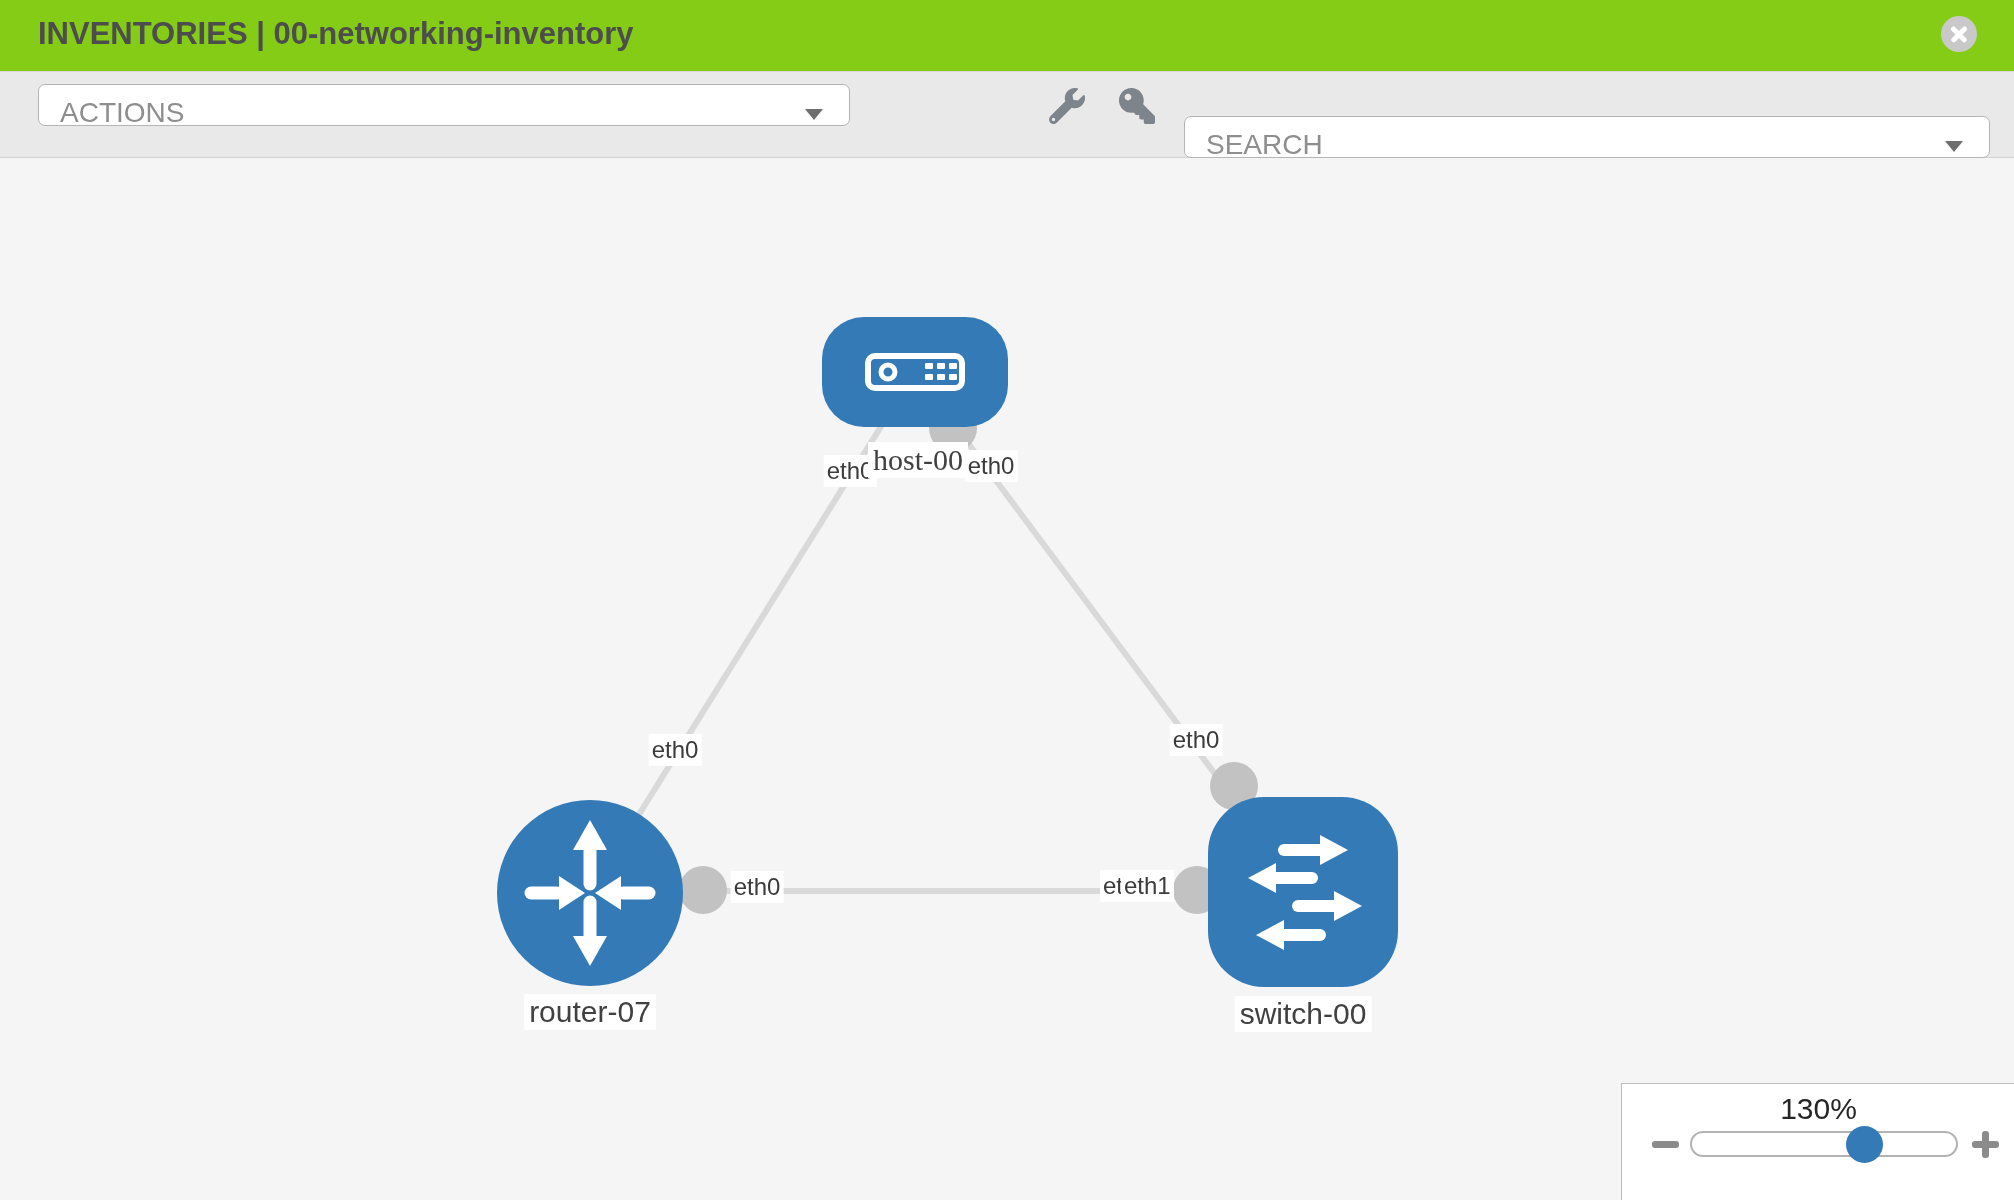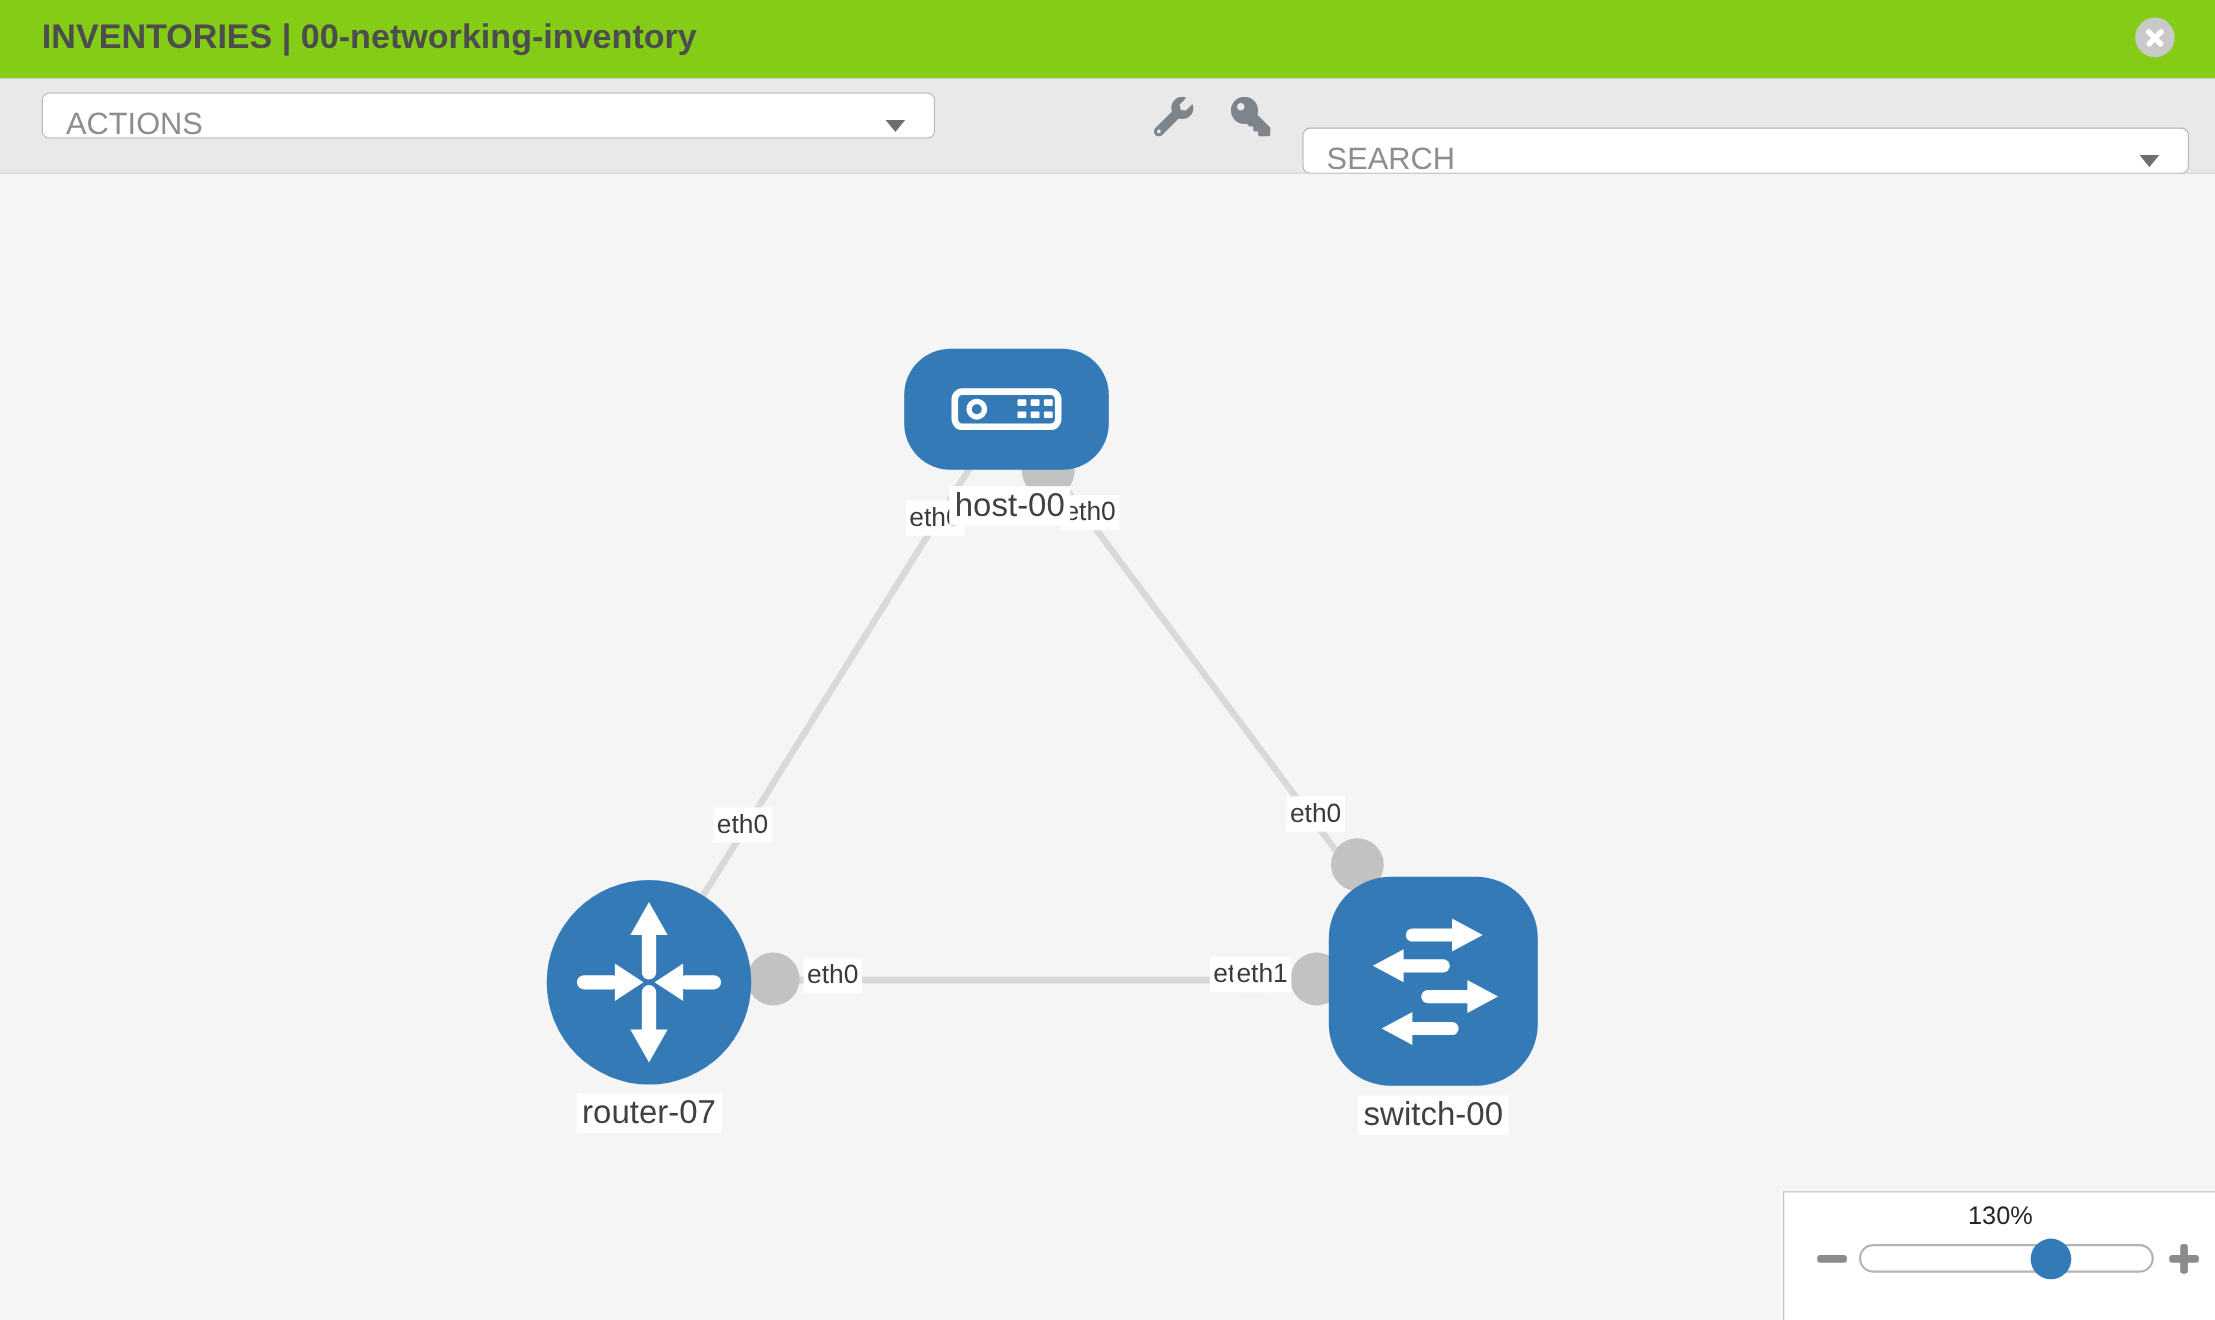--- a/index.html
+++ b/index.html
@@ -38,40 +38,40 @@
   .canvas{position:absolute;left:0;top:158px;width:2014px;height:1042px;background:#f5f5f6;}
   .links-svg{position:absolute;left:0;top:0;}
   .node{position:absolute;background:#337ab7;z-index:2;cursor:pointer;}
   .node svg{display:block;}
   .node-host{left:822px;top:159px;width:186px;height:110px;border-radius:42px;}
   .node-router{left:497px;top:642px;width:186px;height:186px;border-radius:50%;}
   .node-switch{left:1208px;top:639px;width:190px;height:190px;border-radius:56px;}
 
   .node-label{position:absolute;transform:translateX(-50%);background:#ffffff;color:#414141;
               font-size:30px;padding:1px 5px;white-space:nowrap;z-index:4;}
-  .lbl-host{left:918px;top:284px;}
+  .lbl-host{left:918px;top:284px;font-family:Liberation Serif, serif;}
   .lbl-router{left:590px;top:836px;}
   .lbl-switch{left:1303px;top:838px;}
 
   .if-label{position:absolute;background:#ffffff;color:#3b3b3b;font-size:24px;
             padding:0 3px;white-space:nowrap;z-index:3;line-height:32px;}
   .if-center{transform:translate(-50%,-50%);}
   .if-e1{left:850px;top:313px;}
   .if-e2{left:991px;top:308px;}
   .if-e3{left:675px;top:592px;}
   .if-e4{left:1196px;top:582px;}
   .if-e5{left:757px;top:729px;}
   .if-e6{left:1100px;top:712px;transform:none;z-index:3;}
   .if-e7{left:1121px;top:712px;transform:none;z-index:4;}
 
   
   .zoom-panel{position:absolute;left:1621px;top:1083px;width:400px;height:130px;
               background:#ffffff;border:1px solid #bcbcbc;box-sizing:border-box;z-index:5;}
   .zoom-level{position:absolute;left:0;top:8px;width:393px;text-align:center;
-              font-size:23px;color:#262626;}
+              font-size:30px;color:#262626;}
   .zoom-minus{position:absolute;left:30px;top:57px;width:27px;height:7px;background:#8b8b8b;
               border-radius:3px;cursor:pointer;}
   .zoom-track{position:absolute;left:68px;top:47px;width:268px;height:26px;border-radius:14px;
               background:#ffffff;border:2px solid #b3b3b3;box-sizing:border-box;cursor:pointer;}
   .zoom-handle{position:absolute;left:224px;top:42px;width:37px;height:37px;border-radius:50%;
                background:#337ab7;cursor:grab;}
   .zoom-plus{position:absolute;left:350px;top:47px;width:27px;height:27px;cursor:pointer;}
   .zoom-plus .ph{position:absolute;left:0;top:10px;width:27px;height:7px;background:#8b8b8b;border-radius:3px;}
   .zoom-plus .pv{position:absolute;left:10px;top:0;width:7px;height:27px;background:#8b8b8b;border-radius:3px;}
 </style>

